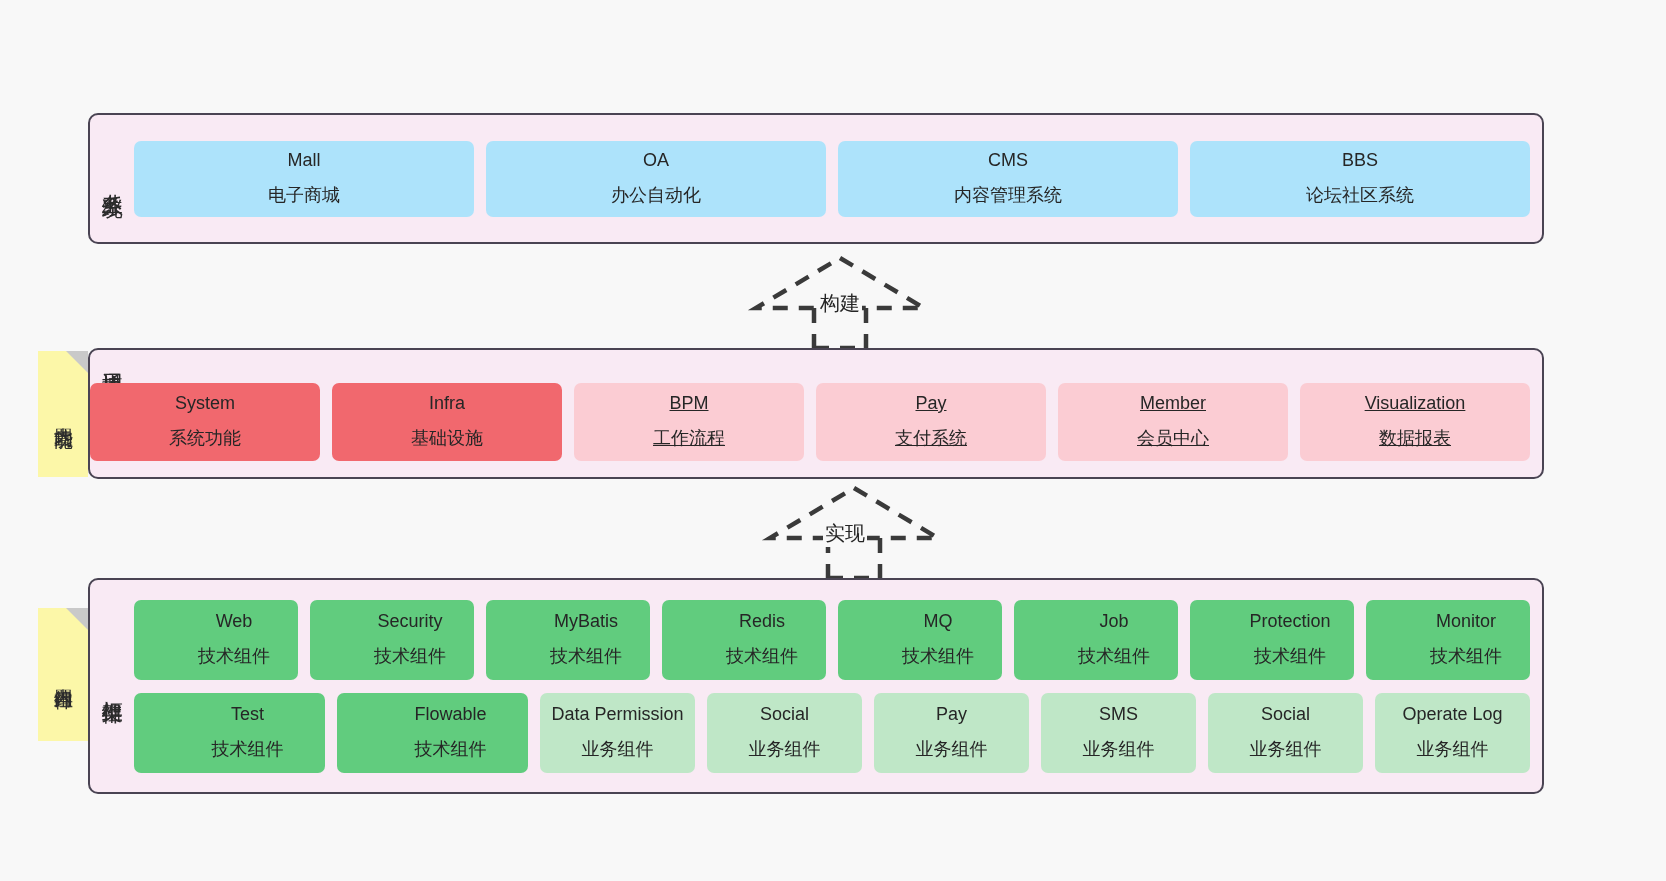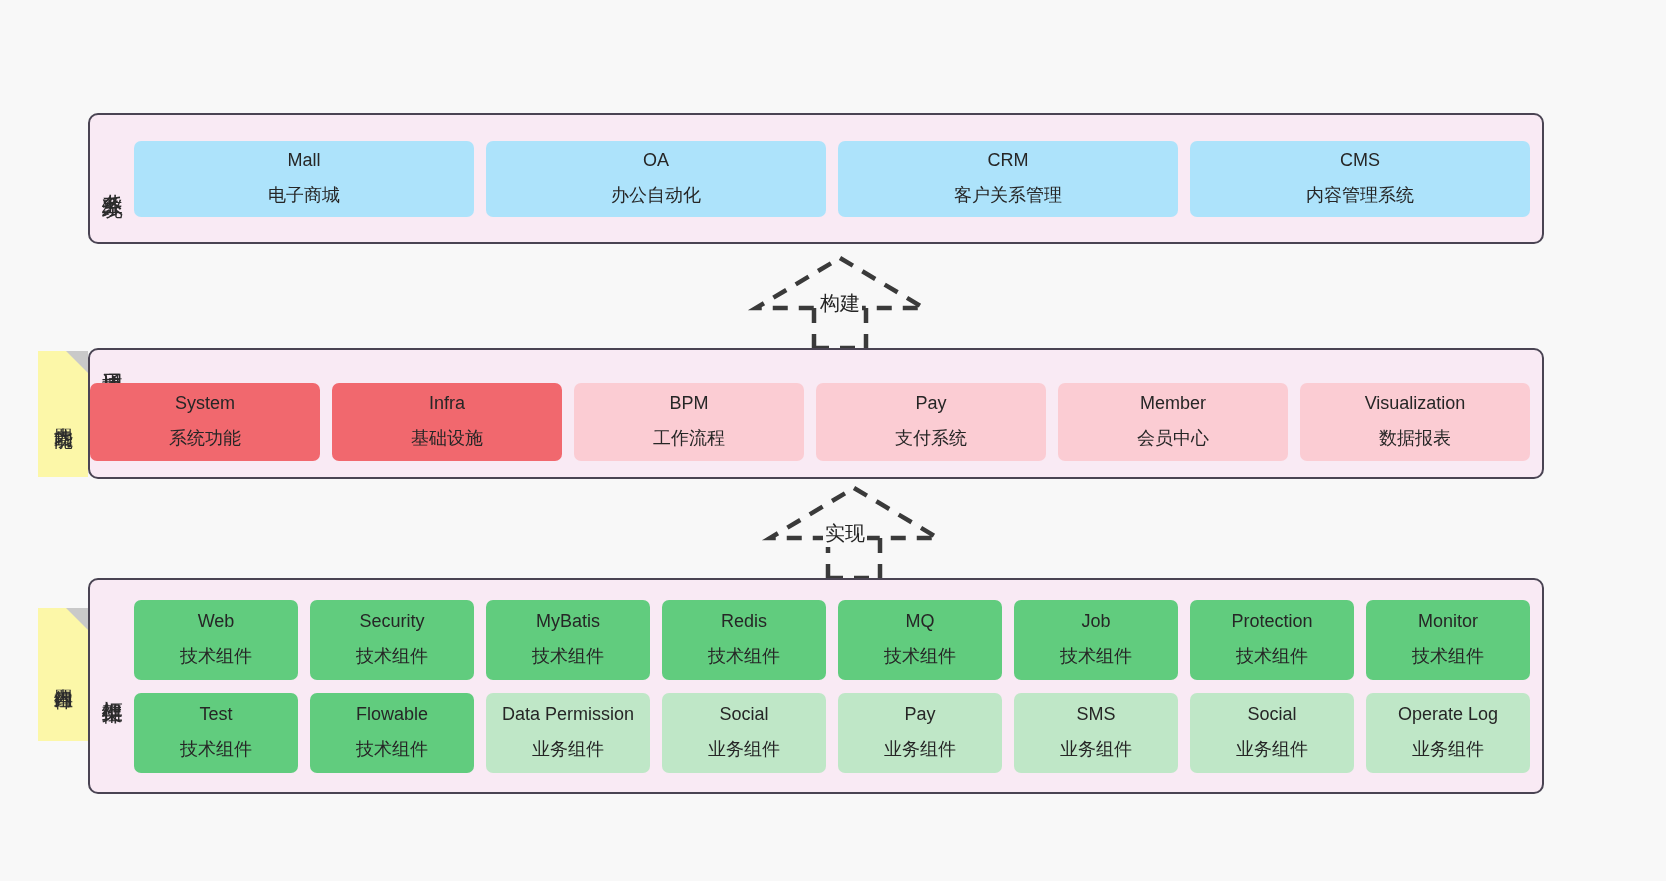--- a/index.html
+++ b/index.html
@@ -75,22 +75,22 @@
     line-height: 1.33;
     padding: 6px 4px;
     box-sizing: border-box;
     gap: 11px;
   }
   .card .ln1 { display: block; }
   .card .ln2 { display: block; }
 
   .c-blue      { background: #ade3fb; }
   .c-red       { background: #f1686e; }
-  .c-pink      { background: #fbccd3; }
-  .c-green     { background: #61cc7e; }
+  .c-pink      { background: #fbccd3; text-decoration: underline; }
+  .c-green     { background: #61cc7e; padding-left: 40px; }
   .c-lightgreen{ background: #bfe7c7; }
 
   
   #layer-business  { left: 88px;  top: 113px; width: 1456px; height: 131px; }
   #layer-business .card { height: 76px; }
 
   #layer-common    { left: 88px;  top: 348px; width: 1456px; height: 131px; flex-direction: column; }
   #layer-common .card { height: 78px; }
 
   #layer-framework { left: 88px;  top: 578px; width: 1456px; height: 216px; }
@@ -153,26 +153,26 @@
       <div class="row">
         <div class="card c-blue">
           <span class="ln1">Mall</span>
           <span class="ln2">电子商城</span>
         </div>
         <div class="card c-blue">
           <span class="ln1">OA</span>
           <span class="ln2">办公自动化</span>
         </div>
         <div class="card c-blue">
-          <span class="ln1">CRM</span>
-          <span class="ln2">客户关系管理</span>
-        </div>
-        <div class="card c-blue">
           <span class="ln1">CMS</span>
           <span class="ln2">内容管理系统</span>
+        </div>
+        <div class="card c-blue">
+          <span class="ln1">BBS</span>
+          <span class="ln2">论坛社区系统</span>
         </div>
       </div>
     </div>
   </div>
 
   <svg class="arrow-svg" id="arrow-build" viewBox="0 0 180 92" xmlns="http://www.w3.org/2000/svg">
     <path d="M 88 2 L 172 52 L 4 52 Z" fill="none" stroke="#3a3a3a" stroke-width="4.5" stroke-dasharray="15 11" stroke-linecap="butt"></path>
     <path d="M 62 52 L 62 92 M 114 52 L 114 92 M 62 92 L 114 92" fill="none" stroke="#3a3a3a" stroke-width="4.5" stroke-dasharray="15 11"></path>
   </svg>
   <div class="arrow-label" id="label-build">构建</div>

